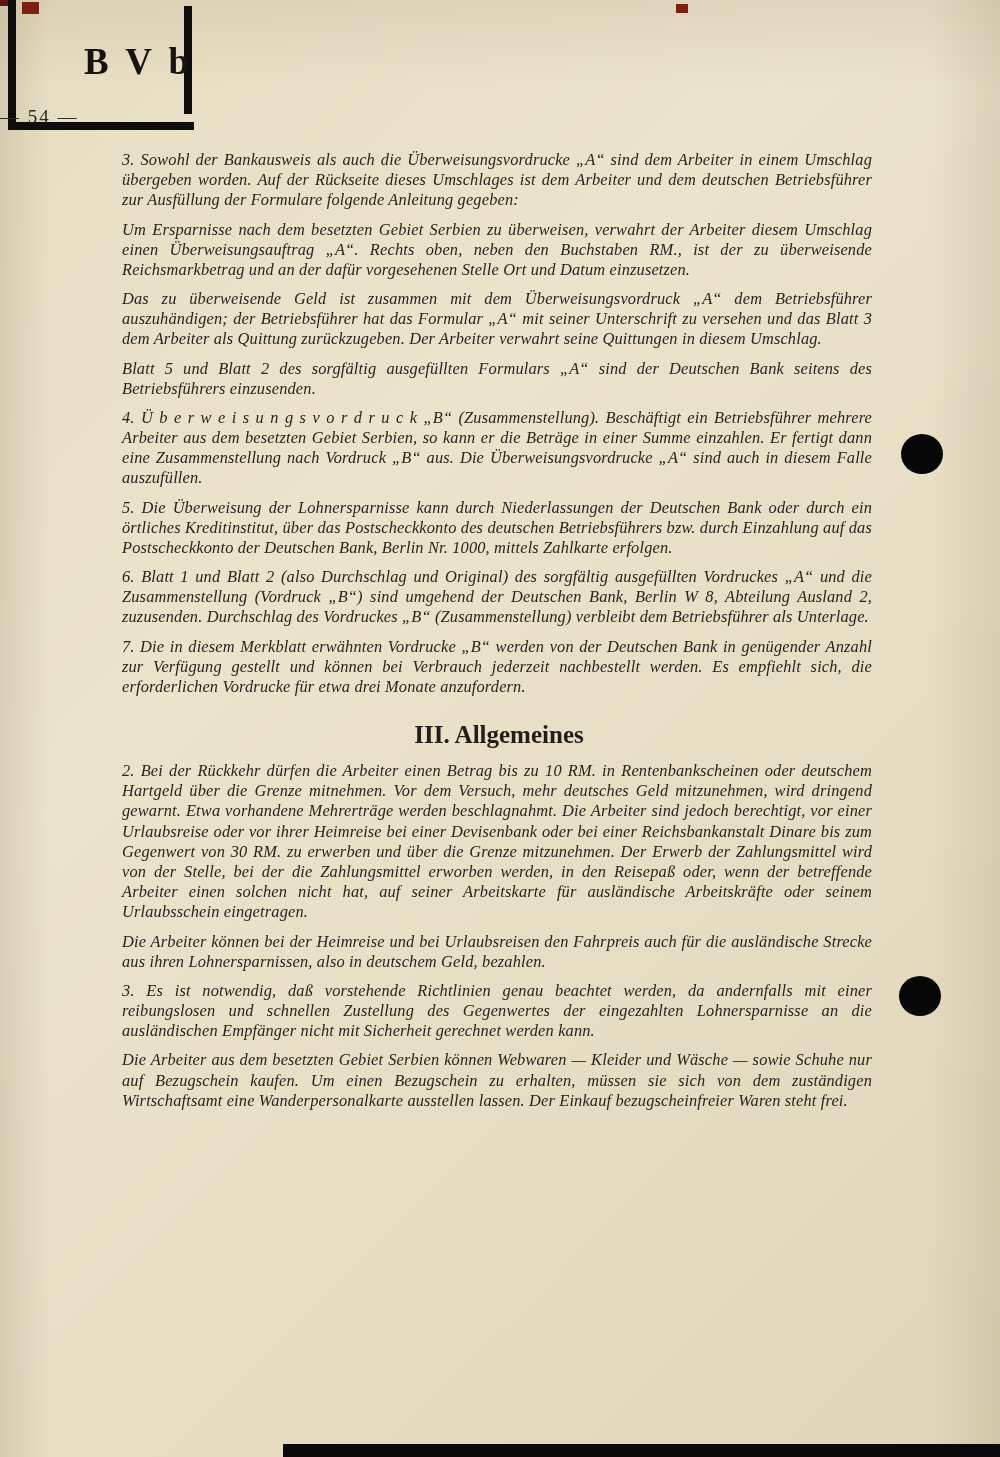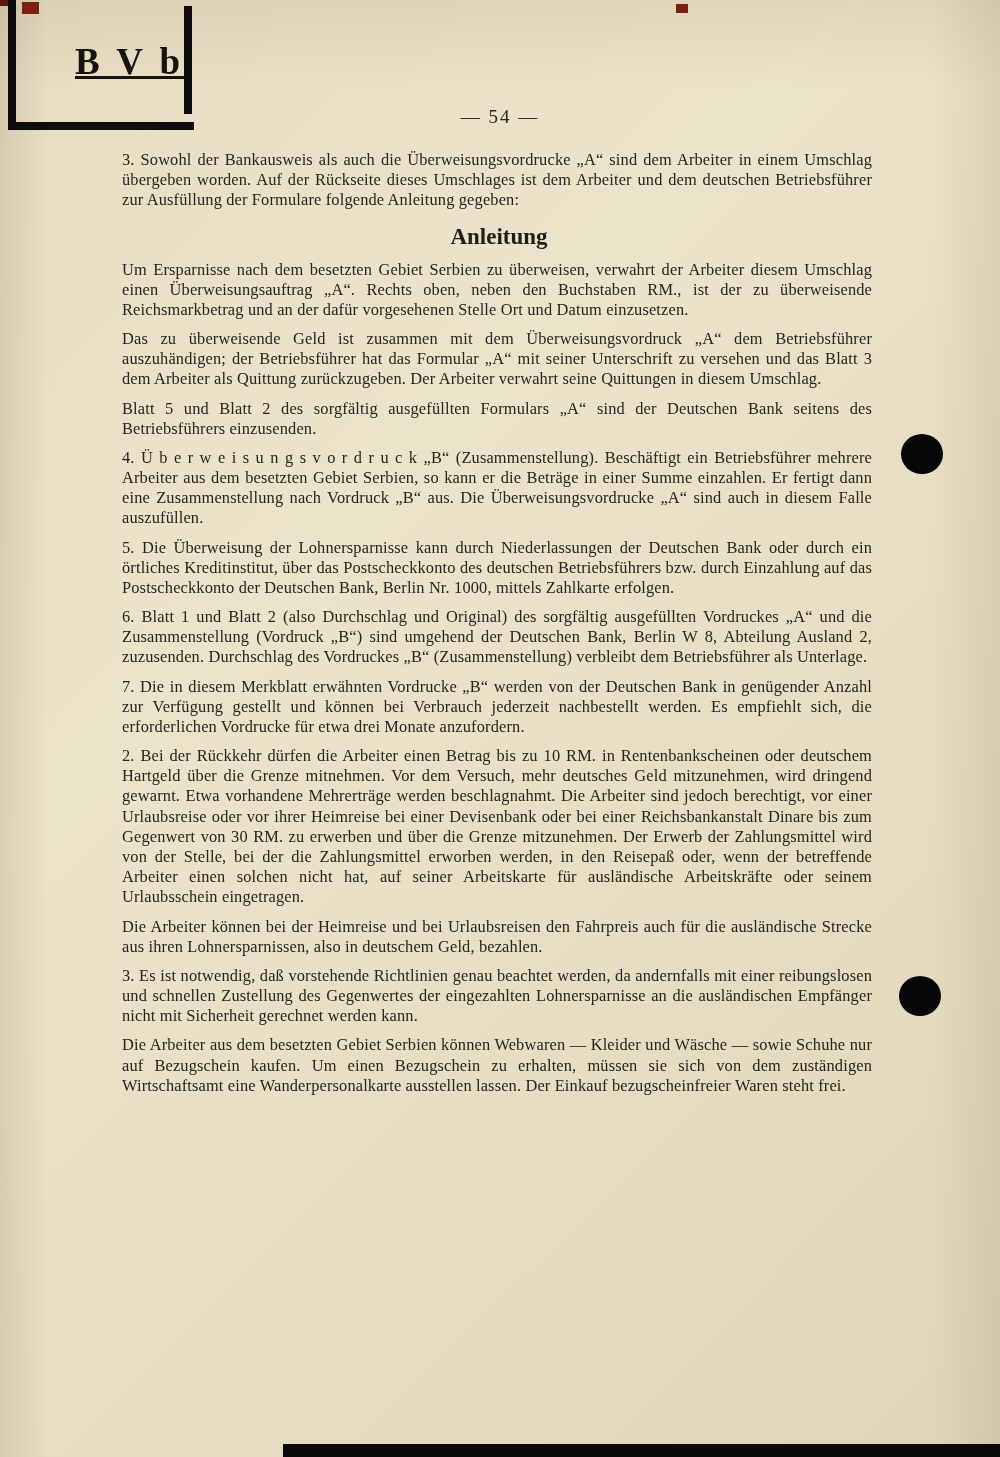--- a/index.html
+++ b/index.html
@@ -14,36 +14,35 @@
     overflow:hidden;
     font-family:"Liberation Serif","DejaVu Serif",serif;
     color:#27251e;
   }
   
   .bar { position:absolute; background:#0d0d0d; }
   .bar-left   { left:8px;  top:0;     width:8px;   height:130px; }
   .bar-bottom { left:8px;  top:122px; width:186px; height:8px; }
   .bar-right  { left:184px; top:6px;  width:8px;   height:108px; }
   .stamp {
-    position:absolute; left:75px; top:40px;
+    position:absolute; left:84px; top:40px;
     font-size:37px; font-weight:bold; letter-spacing:4px;
     color:#161410;
-    text-decoration:underline;
   }
   .page-number {
     position:absolute; top:106px; left:0; width:1000px;
-    text-align:center; font-size:19px; letter-spacing:2px; color:#2a2820;
+    font-size:19px; letter-spacing:2px; color:#2a2820;
   }
   .content {
     position:absolute; left:122px; top:150px; width:754px;
   }
   .content p {
     margin:0 4px 9px 0;
     font-size:16.4px; line-height:1.23;
-    text-align:justify; letter-spacing:0.15px;
+    text-align:justify; letter-spacing:0.15px;font-style:italic;
   }
   h2.minor {
     text-align:center; font-size:23px; font-weight:bold;
     margin:13px 0 10px 0; color:#201e17;
   }
   h2.major {
     text-align:center; font-size:25px; font-weight:bold;
     margin:24px 0 12px 0; color:#201e17;
   }
   .hole {
@@ -74,29 +73,29 @@
   <div class="bar bar-right"></div>
 
   <div class="stamp">B V b</div>
 
   <div class="page-number">— 54 —</div>
 
   <div class="content">
 
     <p>3. Sowohl der Bankausweis als auch die Überweisungsvordrucke „A“ sind dem Arbeiter in einem Umschlag übergeben worden. Auf der Rückseite dieses Umschlages ist dem Arbeiter und dem deutschen Betriebsführer zur Ausfüllung der Formulare folgende Anleitung gegeben:</p>
 
-    <h2 class="minor">Anleitung</h2>
     <p>Um Ersparnisse nach dem besetzten Gebiet Serbien zu überweisen, verwahrt der Arbeiter diesem Umschlag einen Überweisungsauftrag „A“. Rechts oben, neben den Buchstaben RM., ist der zu überweisende Reichsmarkbetrag und an der dafür vorgesehenen Stelle Ort und Datum einzusetzen.</p>
     <p>Das zu überweisende Geld ist zusammen mit dem Überweisungsvordruck „A“ dem Betriebsführer auszuhändigen; der Betriebsführer hat das Formular „A“ mit seiner Unterschrift zu versehen und das Blatt 3 dem Arbeiter als Quittung zurückzugeben. Der Arbeiter verwahrt seine Quittungen in diesem Umschlag.</p>
     <p>Blatt 5 und Blatt 2 des sorgfältig ausgefüllten Formulars „A“ sind der Deutschen Bank seitens des Betriebsführers einzusenden.</p>
     <p>4. Ü b e r w e i s u n g s v o r d r u c k „B“ (Zusammenstellung). Beschäftigt ein Betriebsführer mehrere Arbeiter aus dem besetzten Gebiet Serbien, so kann er die Beträge in einer Summe einzahlen. Er fertigt dann eine Zusammenstellung nach Vordruck „B“ aus. Die Überweisungsvordrucke „A“ sind auch in diesem Falle auszufüllen.</p>
     <p>5. Die Überweisung der Lohnersparnisse kann durch Niederlassungen der Deutschen Bank oder durch ein örtliches Kreditinstitut, über das Postscheckkonto des deutschen Betriebsführers bzw. durch Einzahlung auf das Postscheckkonto der Deutschen Bank, Berlin Nr. 1000, mittels Zahlkarte erfolgen.</p>
     <p>6. Blatt 1 und Blatt 2 (also Durchschlag und Original) des sorgfältig ausgefüllten Vordruckes „A“ und die Zusammenstellung (Vordruck „B“) sind umgehend der Deutschen Bank, Berlin W 8, Abteilung Ausland 2, zuzusenden. Durchschlag des Vordruckes „B“ (Zusammenstellung) verbleibt dem Betriebsführer als Unterlage.</p>
     <p>7. Die in diesem Merkblatt erwähnten Vordrucke „B“ werden von der Deutschen Bank in genügender Anzahl zur Verfügung gestellt und können bei Verbrauch jederzeit nachbestellt werden. Es empfiehlt sich, die erforderlichen Vordrucke für etwa drei Monate anzufordern.</p>
 
+    <h2 class="major">III. Allgemeines</h2>
     <p>2. Bei der Rückkehr dürfen die Arbeiter einen Betrag bis zu 10 RM. in Rentenbankscheinen oder deutschem Hartgeld über die Grenze mitnehmen. Vor dem Versuch, mehr deutsches Geld mitzunehmen, wird dringend gewarnt. Etwa vorhandene Mehrerträge werden beschlagnahmt. Die Arbeiter sind jedoch berechtigt, vor einer Urlaubsreise oder vor ihrer Heimreise bei einer Devisenbank oder bei einer Reichsbankanstalt Dinare bis zum Gegenwert von 30 RM. zu erwerben und über die Grenze mitzunehmen. Der Erwerb der Zahlungsmittel wird von der Stelle, bei der die Zahlungsmittel erworben werden, in den Reisepaß oder, wenn der betreffende Arbeiter einen solchen nicht hat, auf seiner Arbeitskarte für ausländische Arbeitskräfte oder seinem Urlaubsschein eingetragen.</p>
     <p>Die Arbeiter können bei der Heimreise und bei Urlaubsreisen den Fahrpreis auch für die ausländische Strecke aus ihren Lohnersparnissen, also in deutschem Geld, bezahlen.</p>
     <p>3. Es ist notwendig, daß vorstehende Richtlinien genau beachtet werden, da andernfalls mit einer reibungslosen und schnellen Zustellung des Gegenwertes der eingezahlten Lohnersparnisse an die ausländischen Empfänger nicht mit Sicherheit gerechnet werden kann.</p>
 
     <p>Die Arbeiter aus dem besetzten Gebiet Serbien können Webwaren — Kleider und Wäsche — sowie Schuhe nur auf Bezugschein kaufen. Um einen Bezugschein zu erhalten, müssen sie sich von dem zuständigen Wirtschaftsamt eine Wanderpersonalkarte ausstellen lassen. Der Einkauf bezugscheinfreier Waren steht frei.</p>
 
   </div>
 
   <div class="hole hole-1"></div>
   <div class="hole hole-2"></div>

